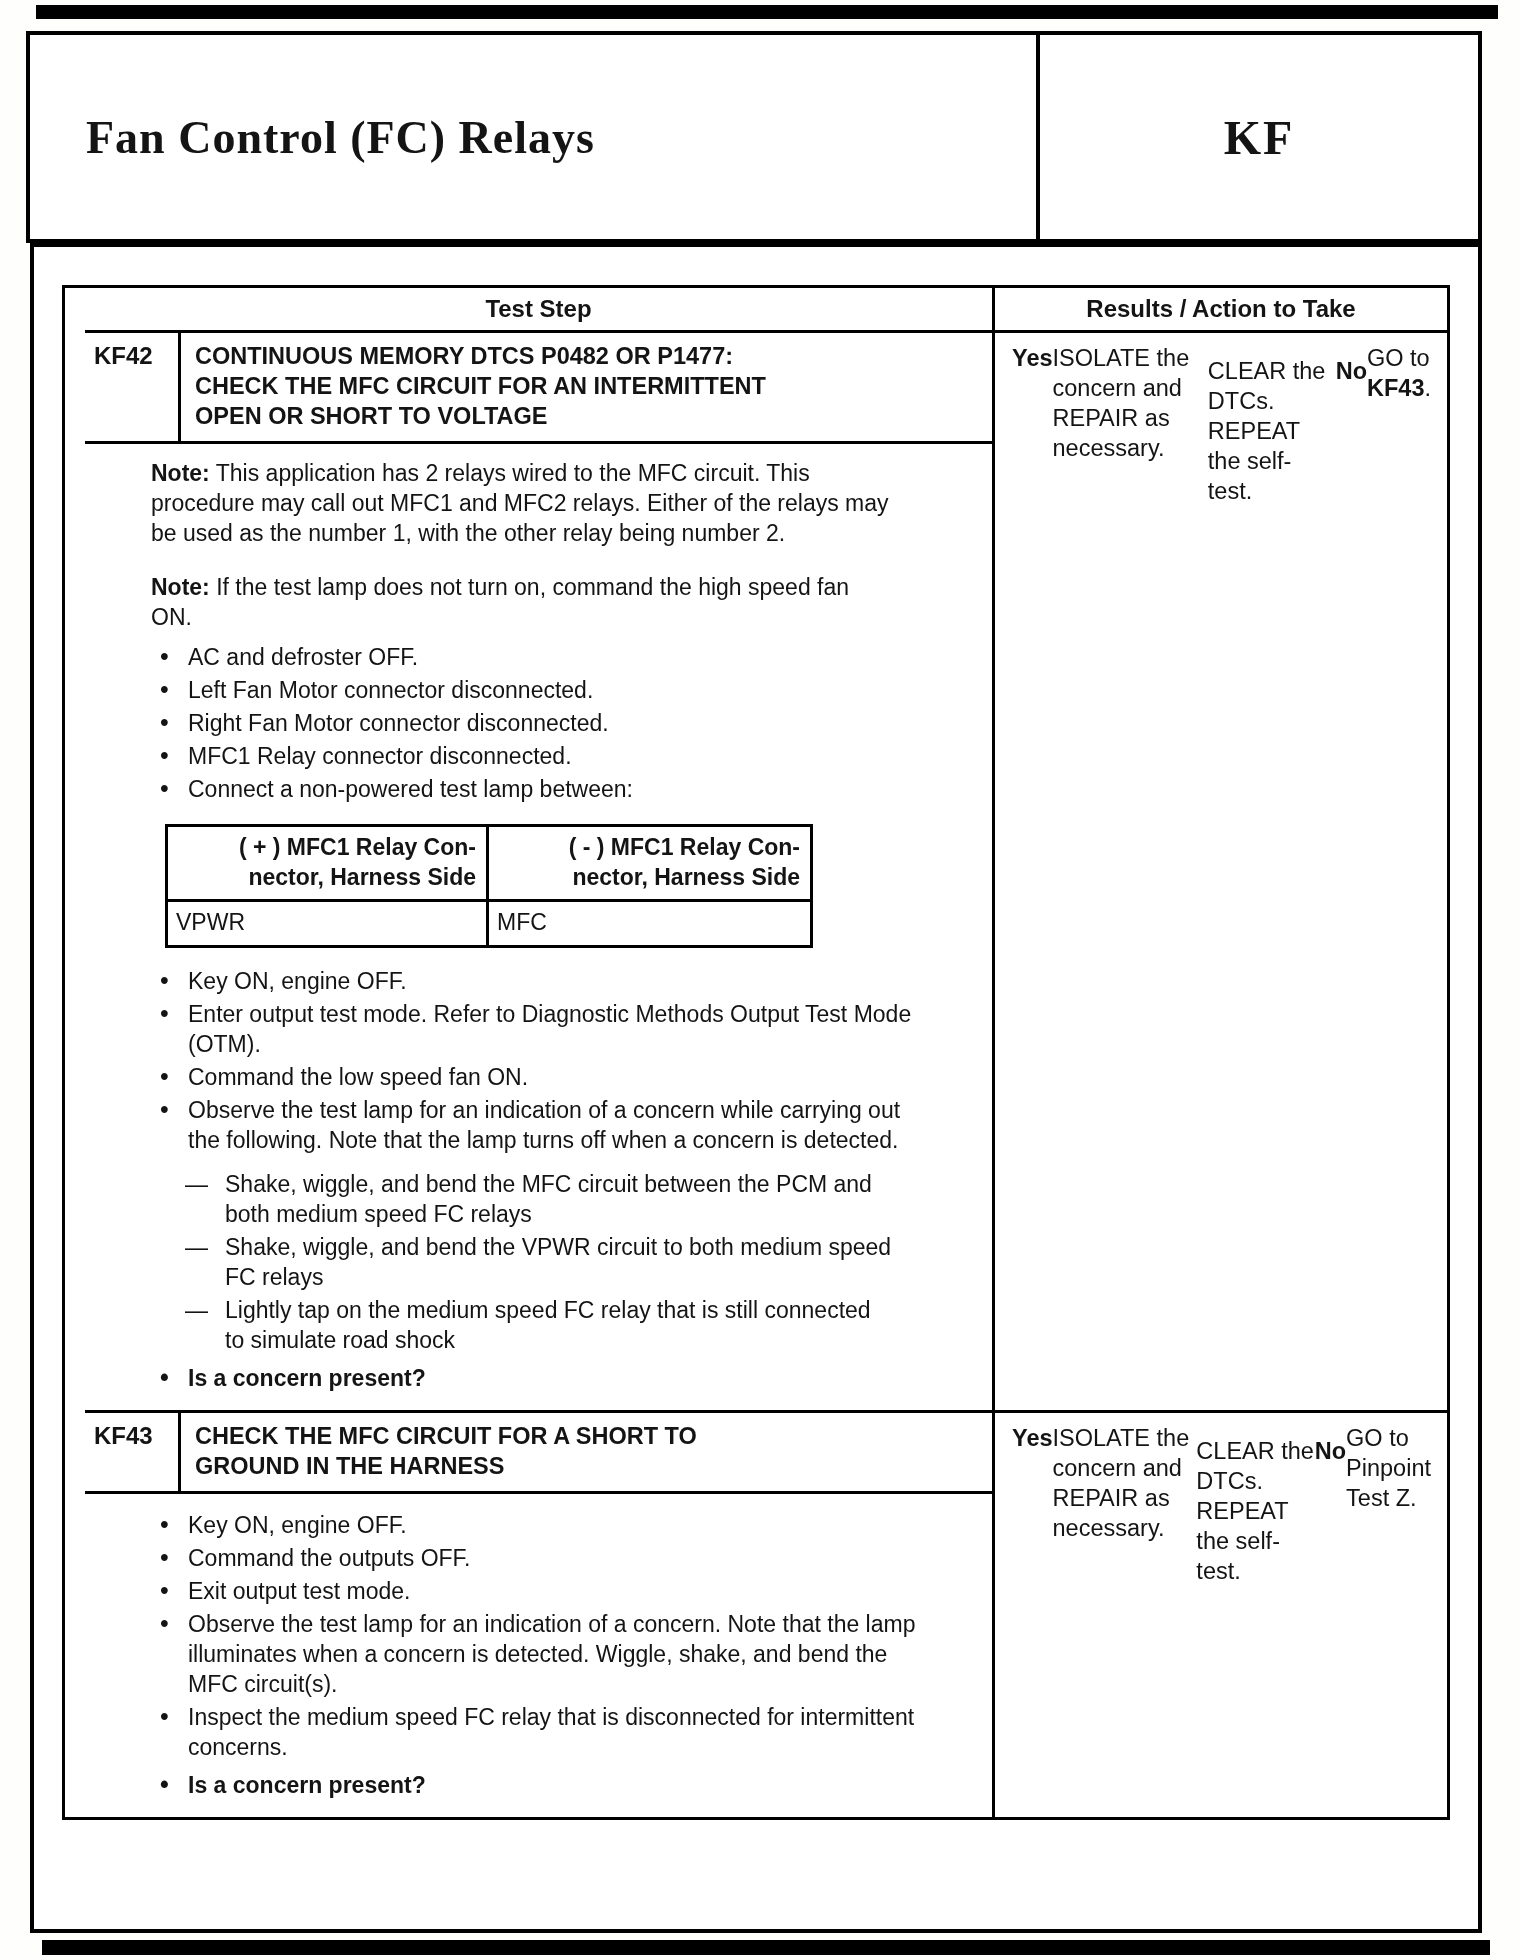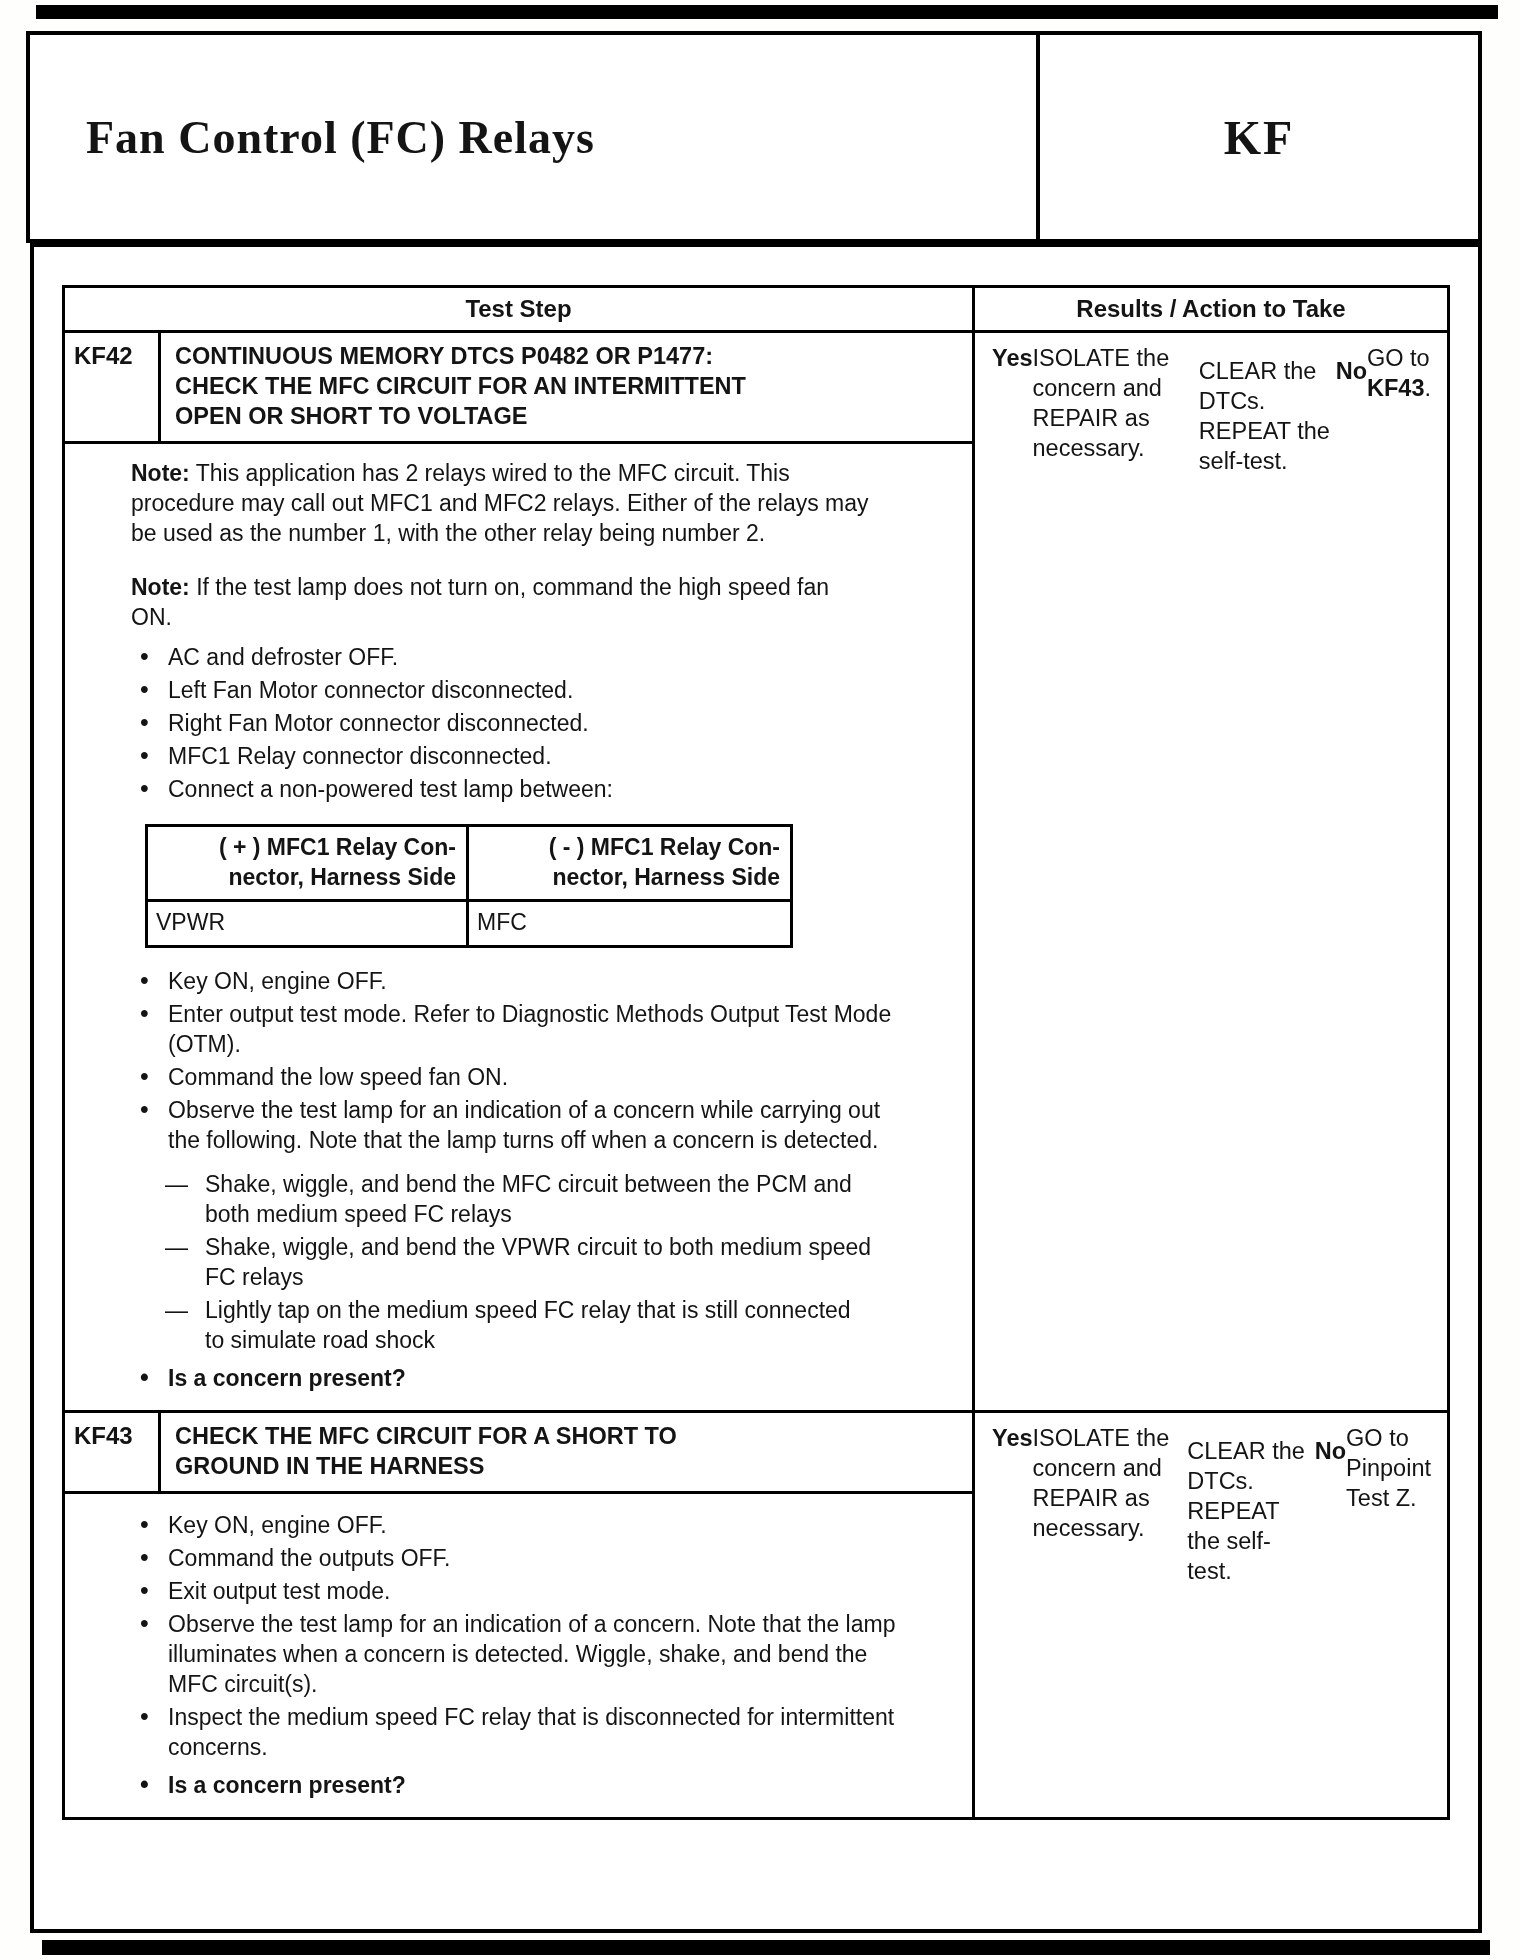--- a/index.html
+++ b/index.html
@@ -19,21 +19,21 @@
   .header-title { font-family:"Liberation Serif", serif; font-weight:bold; font-size:46px; letter-spacing:1px; }
   .header-code-cell { flex:1; display:flex; align-items:center; justify-content:center;text-align:right; }
   .header-code { font-family:"Liberation Serif", serif; font-weight:bold; font-size:48px; letter-spacing:2px; }
 
   
   .outer-box { position:absolute; left:30px; top:243px; width:1452px; height:1690px;
                border:4px solid #000; background:#fff; overflow:hidden; }
 
   
   .test-table { position:absolute; left:28px; top:38px; width:1388px; border:3px solid #000;
-                font-size:23px; line-height:30px; }
+                font-size:23px; line-height:30px;padding-left:20px; }
   .thead { display:flex; border-bottom:3px solid #000; }
   .th { font-weight:bold; font-size:24px; text-align:center; padding:6px 0 6px; }
   .th.left { width:910px; border-right:3px solid #000; }
   .th.right { flex:1; }
 
   .step-row { display:flex; align-items:stretch; }
   .step-row + .step-row { border-top:3px solid #000; }
   .left-col { width:910px; border-right:3px solid #000; display:flex; flex-direction:column; }
   .title-row { display:flex; border-bottom:3px solid #000; }
   .id-cell { width:96px; border-right:3px solid #000; font-weight:bold; font-size:24px; padding:8px 4px 8px 9px; }

